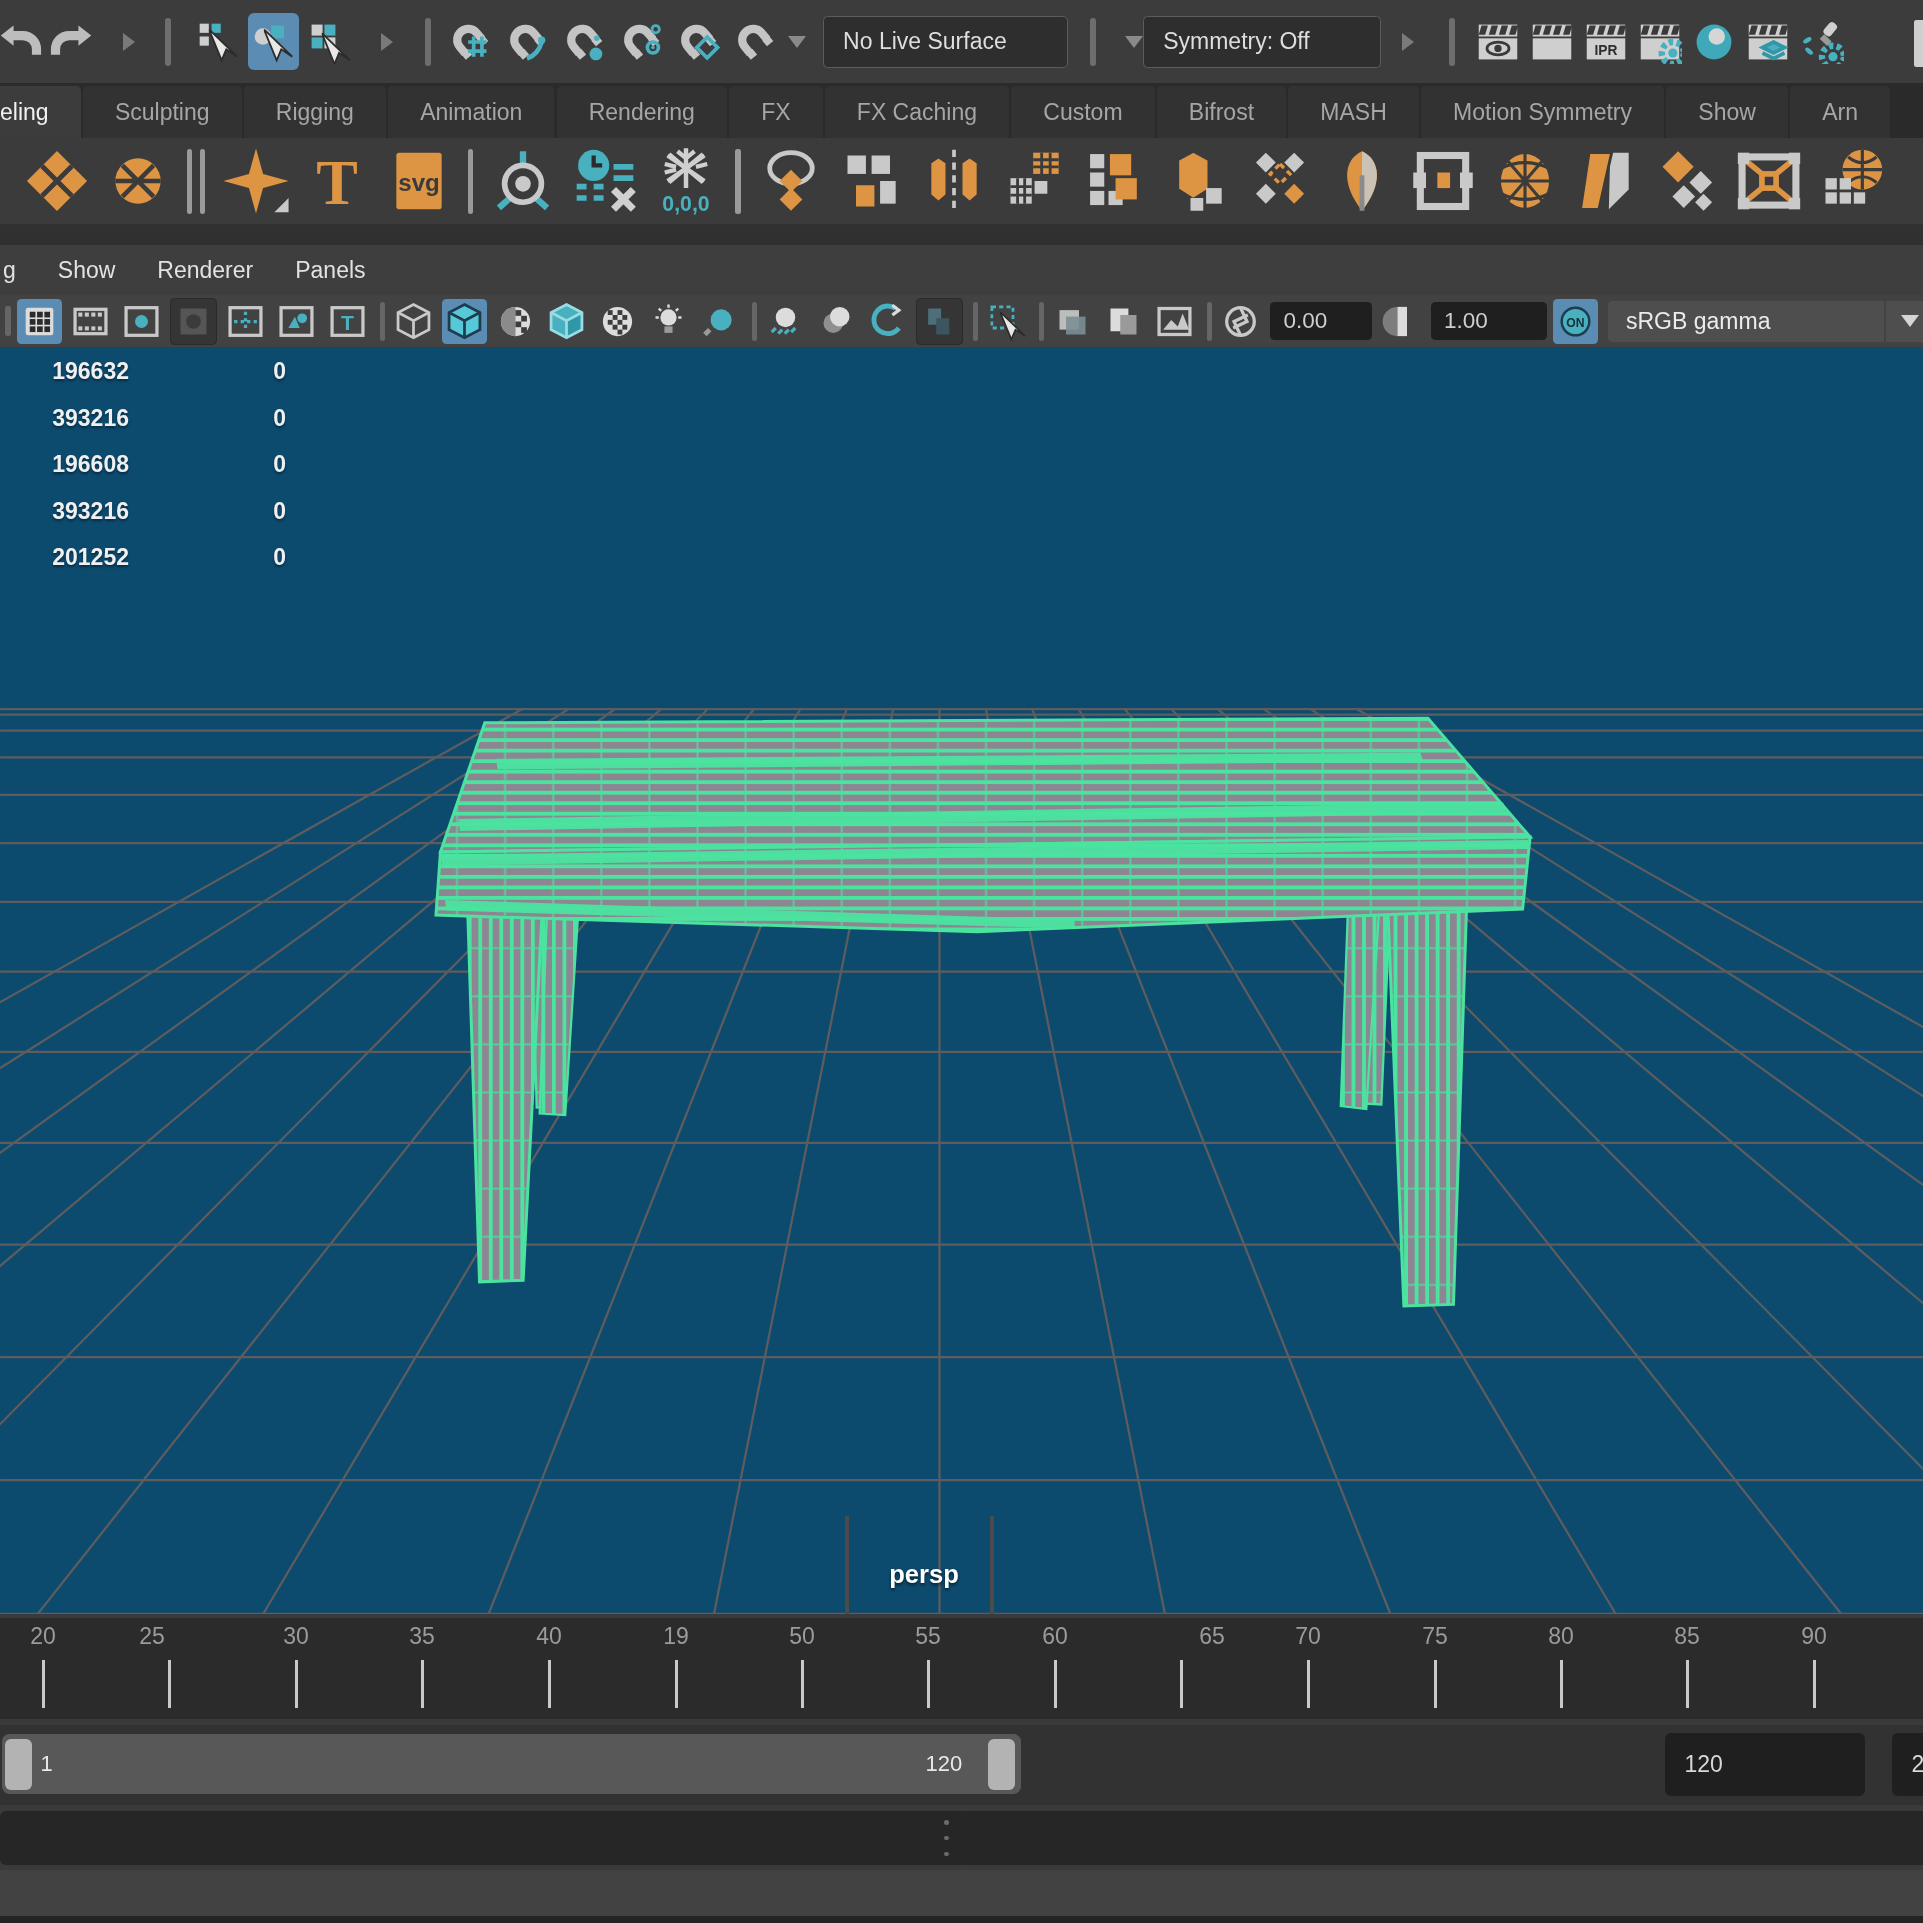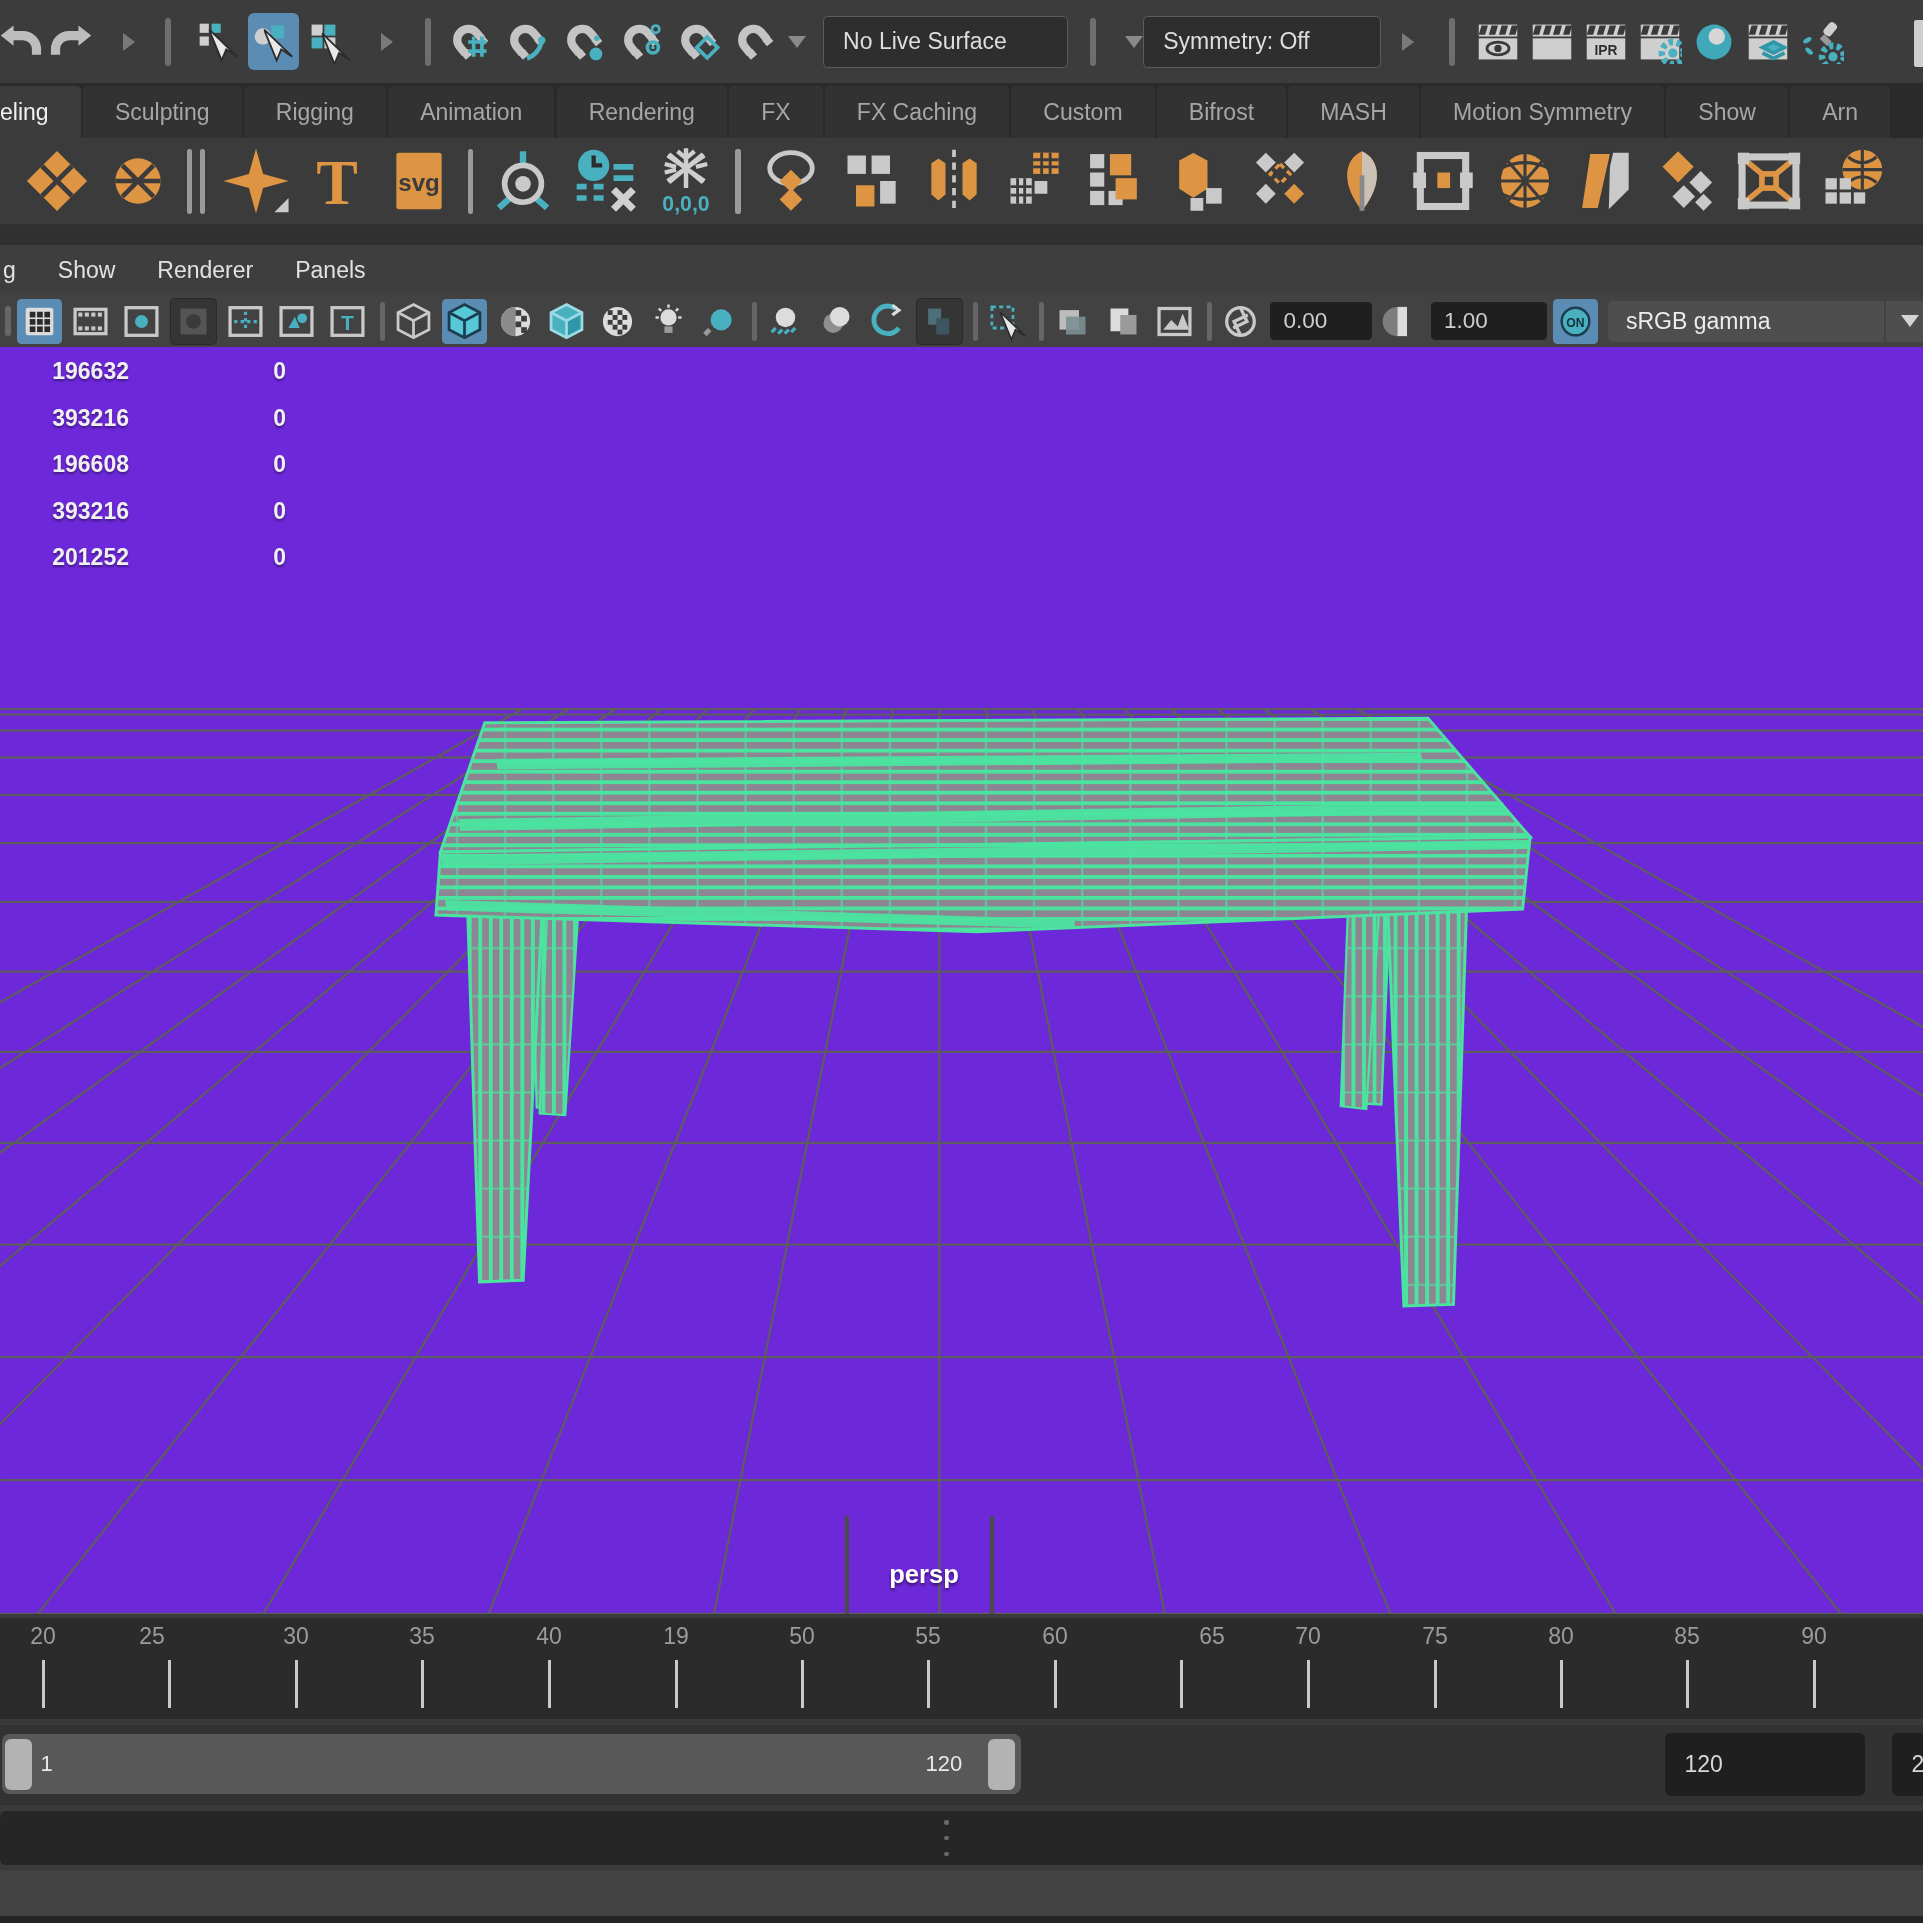--- a/index.html
+++ b/index.html
@@ -53,21 +53,21 @@
   .vbtn.pressed{background:#353535;border:1.5px solid #2a2a2a;}
   .vsep{flex:0 0 auto;width:4.5px;height:39px;background:#666;border-radius:2.3px;margin-left:10.5px;}
   .vfield{flex:0 0 auto;height:38px;background:#1f1f1f;border-radius:4.5px;color:#cfcfcf;
           font-size:22.5px;display:flex;align-items:center;padding:0 13.5px;margin-left:7.5px;}
   .vselect{flex:0 0 auto;height:41px;background:#4e4e4e;border-radius:4.5px 0 0 4.5px;color:#ececec;
            font-size:23px;display:flex;align-items:center;padding:0 18px;margin-left:10.5px;min-width:240px;}
   .varrow{flex:0 0 auto;width:47px;height:41px;background:#4e4e4e;border-radius:0 4.5px 4.5px 0;
           margin-left:2.3px;display:flex;align-items:center;justify-content:center;}
 
   
-  .viewport{top:347px;height:1267px;background:#6d28d9;overflow:hidden;}
+  .viewport{top:347px;height:1267px;background:#0c4a6e;overflow:hidden;}
   .viewport svg.layer{position:absolute;left:0;top:0;}
   .hud{position:absolute;left:0;top:10.5px;font-weight:bold;font-size:23px;color:#f0f0f0;
        text-shadow:0 1.5px 2.3px rgba(0,0,0,.4);}
   .hudrow{position:absolute;height:30px;}
   .hud .tot{position:absolute;width:129px;left:0;text-align:right;}
   .hud .sel{position:absolute;left:256px;width:30px;text-align:right;}
   .cam-label{position:absolute;left:849px;top:1213px;width:150px;text-align:center;
              font-weight:bold;font-size:25.6px;color:#fff;text-shadow:0 1.5px 3px rgba(0,0,0,.55);}
   .vmark{position:absolute;top:1169px;width:3.8px;height:98px;background:#4b4b4b;}
 

